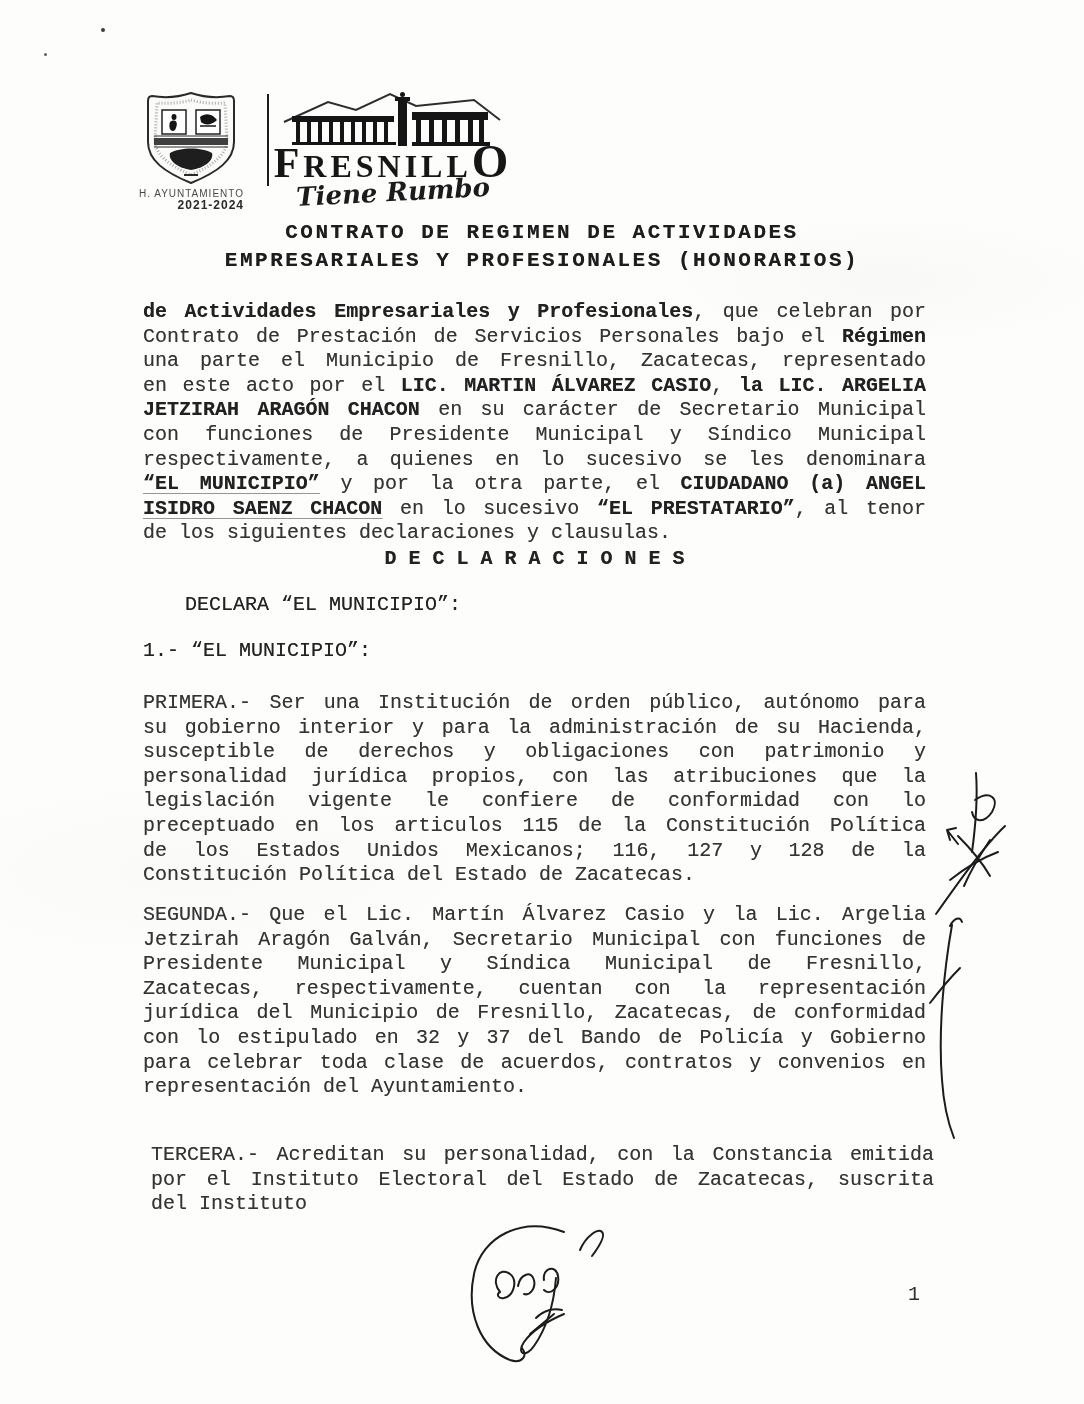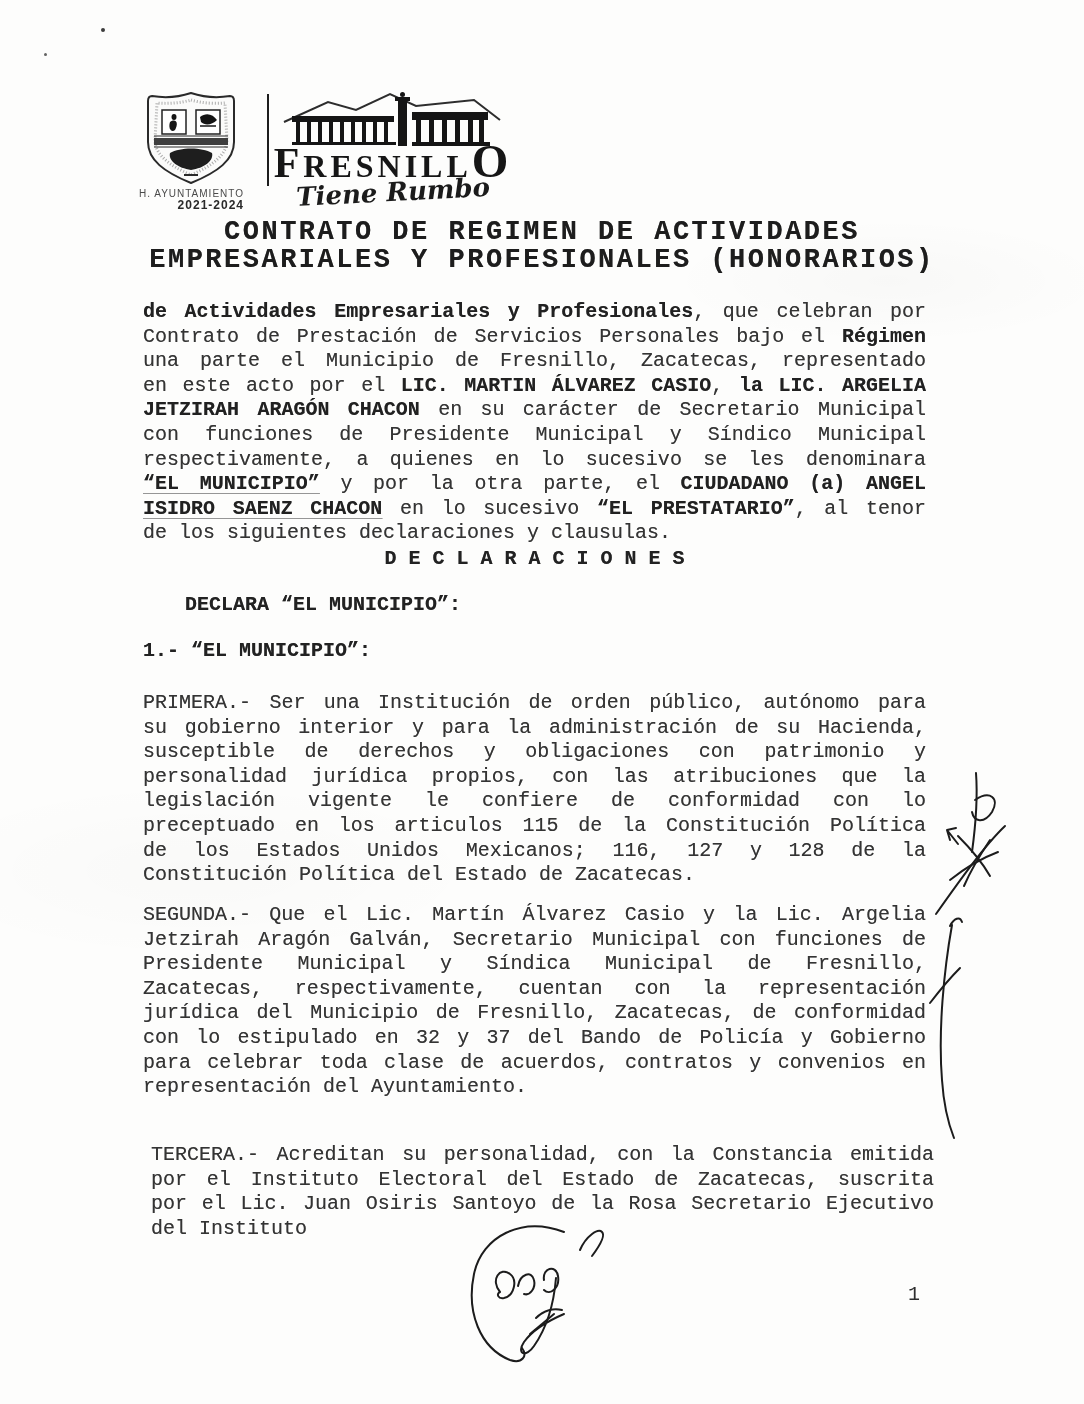--- a/index.html
+++ b/index.html
@@ -43,39 +43,39 @@
   .brand-name .cap-o { font-size:47px; }
   .brand-tagline {
     position:absolute; left:0; top:87px; width:100%; text-align:center;
     font-family:"DejaVu Serif","Liberation Serif",serif; font-style:italic; font-weight:bold;
     font-size:26px; color:#1b1b1b; transform:rotate(-3deg);
   }
 
   
   .doc-title {
     position:absolute; top:219px; left:0; width:100%; text-align:center;
-    font-size:27px; font-weight:bold; letter-spacing:2.5px; line-height:27.5px;
+    font-size:21px; font-weight:bold; letter-spacing:2.5px; line-height:27.5px;
     color:#1d1d1d; text-shadow:0 0 .5px rgba(30,30,30,.6); margin:0;
   }
 
   
   .block { position:absolute; left:143px; width:783px; }
   .tline {
     font-size:20px; line-height:24.6px; height:24.6px;
     text-align:justify; text-align-last:justify;
     text-shadow:0 0 .6px rgba(55,55,55,.55);
   }
   .tline.last { text-align-last:left; }
   .b { font-weight:bold; color:#212121; }
   .u { text-decoration:underline; text-decoration-color:#969696; text-decoration-thickness:1px; text-underline-offset:4px; }
   .heading-centered {
     text-align:center; font-weight:bold; font-size:20px; color:#222;
     text-shadow:0 0 .5px rgba(30,30,30,.6);
   }
-  .heading { font-weight:bold; font-size:20px; color:#222; text-shadow:0 0 .5px rgba(30,30,30,.6); }
+  .heading { font-weight:normal; font-size:20px; color:#222; text-shadow:0 0 .5px rgba(30,30,30,.6); }
 
   .pagenum { position:absolute; left:908px; top:1283px; font-size:20px; color:#2e2e2e; }
 
   .ink { position:absolute; }
   .ink path { fill:none; stroke:#1c1c1c; stroke-width:2; stroke-linecap:round; stroke-linejoin:round; }
 </style>
 </head>
 <body>
 
 <div class="page">
@@ -175,21 +175,20 @@
         <div class="tline"><span>Presidente Municipal y Síndica Municipal de Fresnillo,</span></div>
         <div class="tline"><span>Zacatecas, respectivamente, cuentan con la representación</span></div>
         <div class="tline"><span>jurídica del Municipio de Fresnillo, Zacatecas, de conformidad</span></div>
         <div class="tline"><span>con lo estipulado en 32 y 37 del Bando de Policía y Gobierno</span></div>
         <div class="tline"><span>para celebrar toda clase de acuerdos, contratos y convenios en</span></div>
         <div class="tline last"><span>representación del Ayuntamiento.</span></div>
       </div>
       <div class="block paragraph" style="top: 1143px; margin-left: 8px;">
         <div class="tline"><span>TERCERA.- Acreditan su personalidad, con la Constancia emitida</span></div>
         <div class="tline"><span>por el Instituto Electoral del Estado de Zacatecas, suscrita</span></div>
-        <div class="tline"><span>por el Lic. Juan Osiris Santoyo de la Rosa Secretario Ejecutivo</span></div>
         <div class="tline last"><span>del Instituto</span></div>
       </div>
     </main>
 
   <svg class="ink" style="left:452px; top:1222px;" width="180" height="150" viewBox="0 0 180 150">
     <path d="M112,10 C70,-6 30,14 22,52 C14,90 28,126 58,138 C70,142 76,134 70,126"></path>
     <path d="M48,70 C38,58 48,44 58,52 C66,58 62,74 52,76 C46,77 44,72 48,70"></path>
     <path d="M66,64 C68,52 80,48 82,58 C84,66 78,74 72,72"></path>
     <path d="M92,58 C90,46 104,42 106,54 C108,66 98,74 92,68"></path>
     <path d="M104,56 C102,80 96,104 82,124 C74,136 64,132 72,120 C82,106 98,98 112,92"></path>

